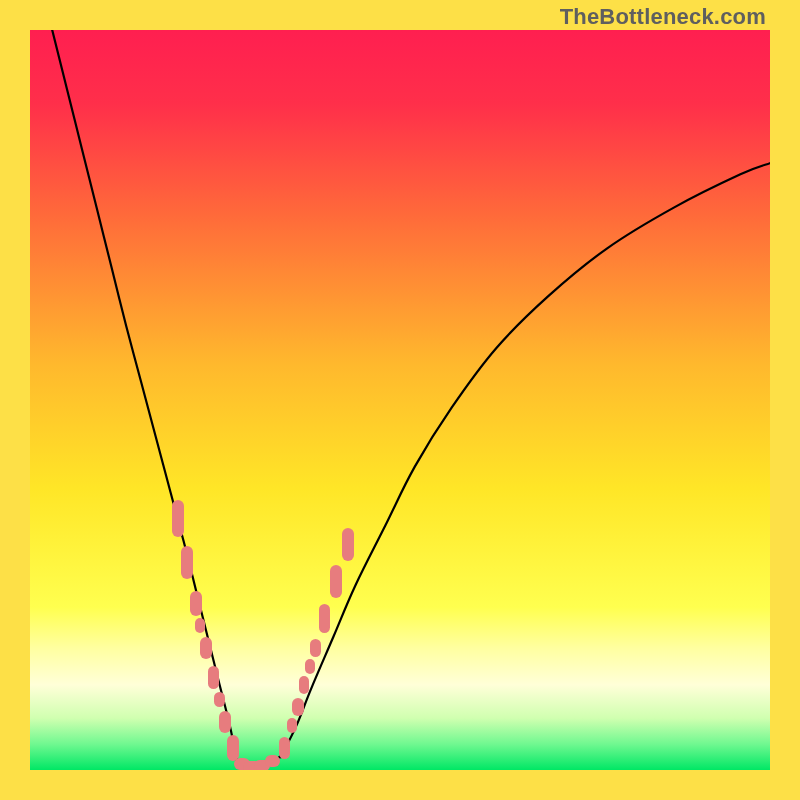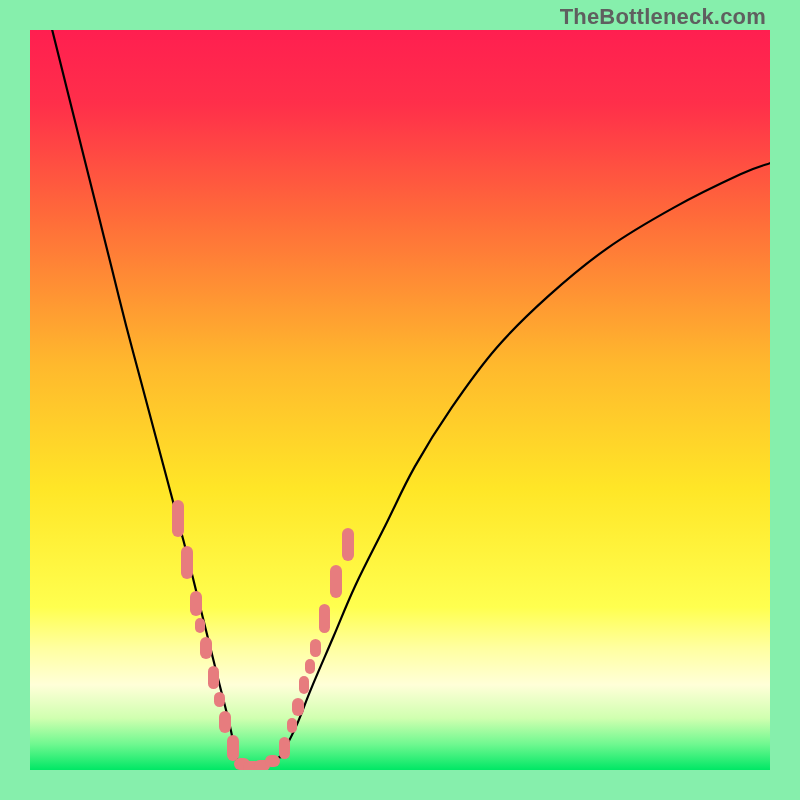--- a/index.html
+++ b/index.html
@@ -8,21 +8,21 @@
     width: 800px;
     height: 800px;
     overflow: hidden;
     background: #000;
     font-family: Arial, Helvetica, sans-serif;
   }
   .frame {
     position: absolute;
     left: 0; top: 0;
     width: 800px; height: 800px;
-    background: #86efac;
+    background: #fde047;
     text-align: right;
   }
   .plot {
     position: absolute;
     left: 30px;
     top: 30px;
     width: 740px;
     height: 740px;
     overflow: hidden;
   }

